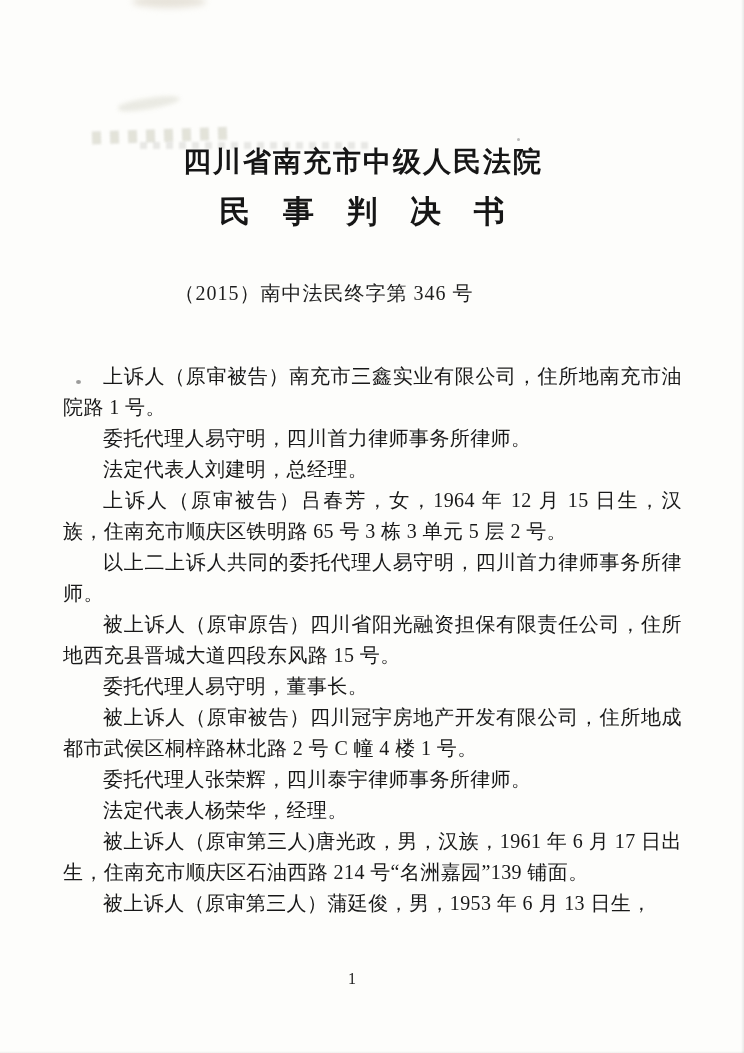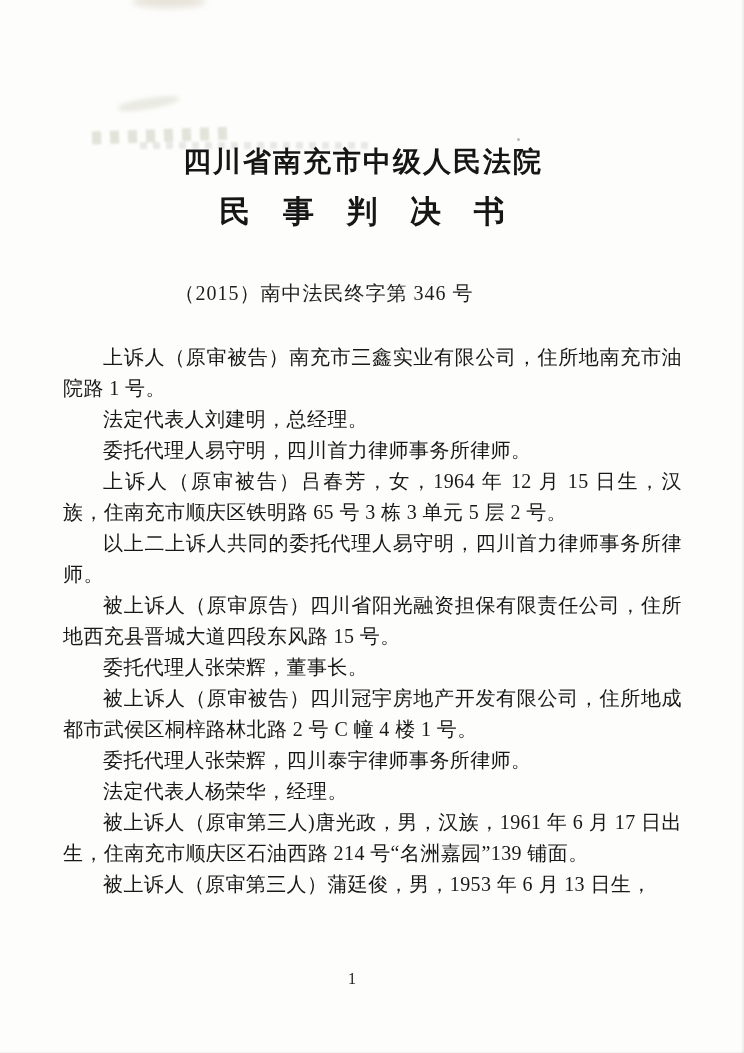--- a/index.html
+++ b/index.html
@@ -42,21 +42,21 @@
     margin: 53px 96px 0 0;
     text-align: center;
     font-family: "Liberation Serif", "DejaVu Serif", serif;
     font-size: 20px;
     line-height: 23px;
     letter-spacing: 1px;
     color: #1e1e1e;
   }
   
   .bodytext {
-    margin: 37px 62px 0 63px;
+    margin: 56px 62px 0 63px;
     font-family: "Liberation Serif", "DejaVu Serif", serif;
     font-size: 20px;
     line-height: 31px;
     text-align: justify;
     color: #181818;
   }
   .para {
     margin: 0;
     text-indent: 2em;
     letter-spacing: 0.4px;
@@ -132,26 +132,26 @@
   <div class="artifact edge-bottom"></div>
 
   <h1 class="court">四川省南充市中级人民法院</h1>
 
   <h2 class="doctype">民 事 判 决 书</h2>
 
   <div class="caseno">（2015）南中法民终字第 346 号</div>
 
   <div class="bodytext">
       <p class="para">上诉人（原审被告）南充市三鑫实业有限公司，住所地南充市油院路 1 号。</p>
+      <p class="para">委托代理人易守明，四川首力律师事务所律师。</p>
       <p class="para">法定代表人刘建明，总经理。</p>
-      <p class="para">委托代理人易守明，四川首力律师事务所律师。</p>
       <p class="para">上诉人（原审被告）吕春芳，女，1964 年 12 月 15 日生，汉族，住南充市顺庆区铁明路 65 号 3 栋 3 单元 5 层 2 号。</p>
       <p class="para">以上二上诉人共同的委托代理人易守明，四川首力律师事务所律师。</p>
       <p class="para">被上诉人（原审原告）四川省阳光融资担保有限责任公司，住所地西充县晋城大道四段东风路 15 号。</p>
-      <p class="para">委托代理人张荣辉，董事长。</p>
+      <p class="para">委托代理人易守明，董事长。</p>
       <p class="para">被上诉人（原审被告）四川冠宇房地产开发有限公司，住所地成都市武侯区桐梓路林北路 2 号 C 幢 4 楼 1 号。</p>
       <p class="para">委托代理人张荣辉，四川泰宇律师事务所律师。</p>
       <p class="para">法定代表人杨荣华，经理。</p>
       <p class="para">被上诉人（原审第三人)唐光政，男，汉族，1961 年 6 月 17 日出生，住南充市顺庆区石油西路 214 号“名洲嘉园”139 铺面。</p>
       <p class="para">被上诉人（原审第三人）蒲廷俊，男，1953 年 6 月 13 日生，</p>
     </div>
 
   <div class="pageno">1</div>
 </div>
 

